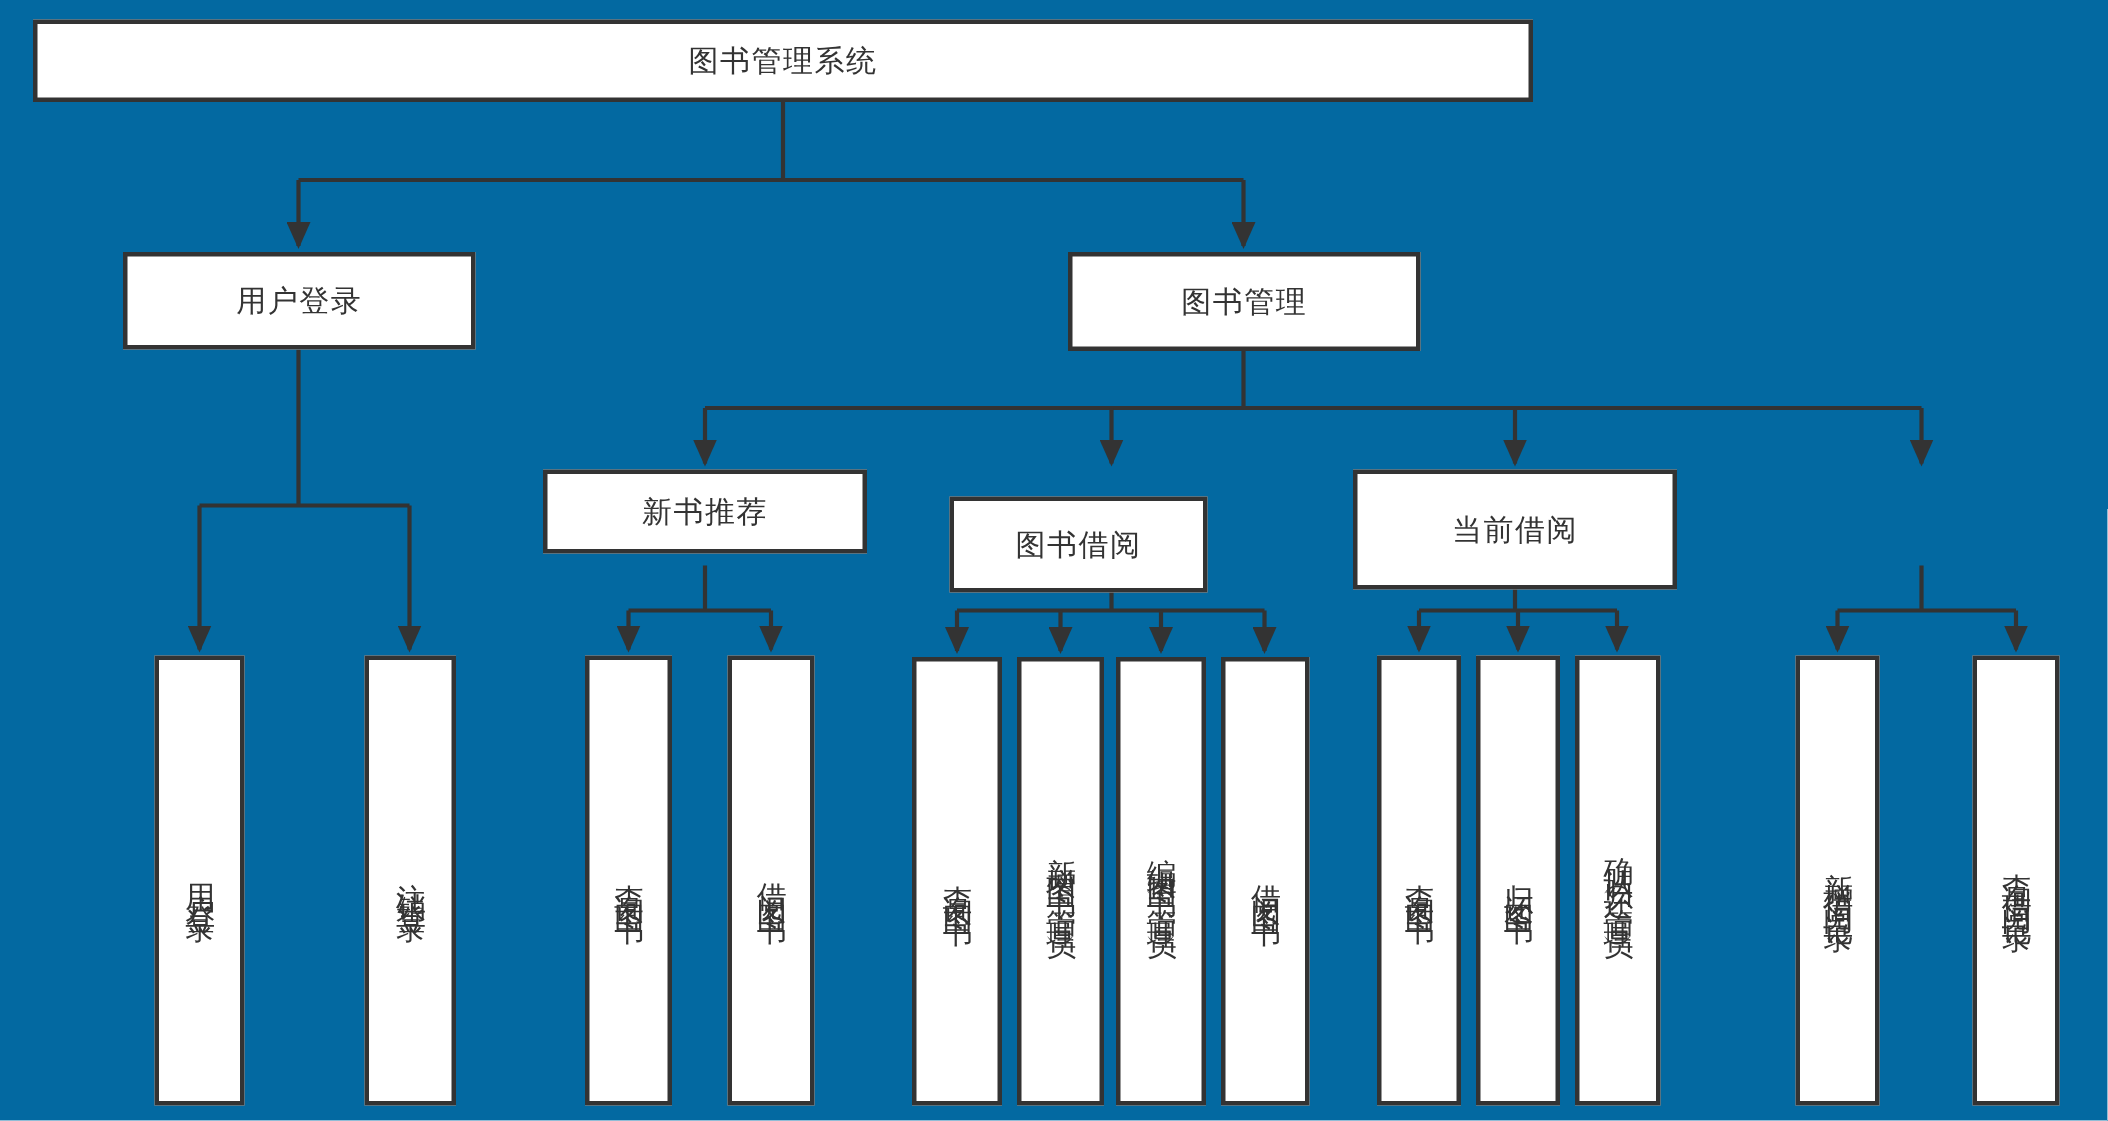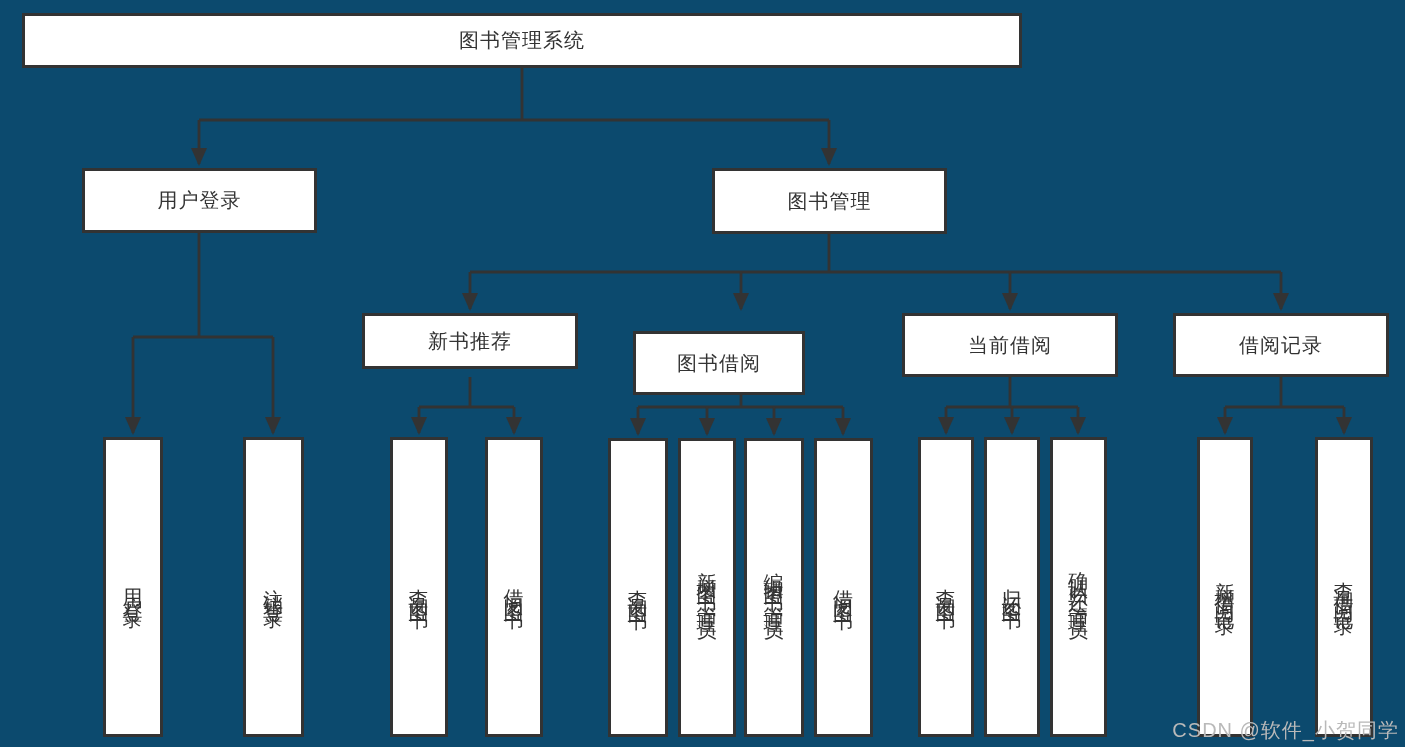--- a/index.html
+++ b/index.html
@@ -5,21 +5,21 @@
   html, body {
     margin: 0;
     padding: 0;
     background: #ffffff;
     font-family: "Liberation Sans", sans-serif;
   }
   .canvas {
     position: relative;
     width: 1405px;
     height: 747px;
-    background: #0c4a6e;
+    background: #0369a1;
     overflow: hidden;
   }
   .wires {
     position: absolute;
     left: 0;
     top: 0;
     width: 1405px;
     height: 747px;
     pointer-events: none;
   }
@@ -115,25 +115,22 @@
   <div class="node h" style="left:712px; top:168px; width:235px; height:66px">
     <span>图书管理</span>
   </div>
 
   <div class="node h" style="left:362px; top:313px; width:216px; height:56px">
     <span>新书推荐</span>
   </div>
   <div class="node h" style="left:633px; top:331px; width:172px; height:64px">
     <span>图书借阅</span>
   </div>
-  <div class="node h" style="left:902px; top:313px; width:216px; height:64px">
+  <div class="node h" style="left:902px; top:313px; width:216px; height:80px">
     <span>当前借阅</span>
-  </div>
-  <div class="node h" style="left:1173px; top:313px; width:216px; height:64px">
-    <span>借阅记录</span>
   </div>
 
   <div class="node v" style="left:103px; top:437px; width:60px; height:300px">
     <span>用户登录</span>
   </div>
   <div class="node v" style="left:243px; top:437px; width:61px; height:300px">
     <span>注销登录</span>
   </div>
 
   <div class="node v" style="left:390px; top:437px; width:58px; height:300px">
@@ -166,15 +163,14 @@
     <span>确认归还（管理员）</span>
   </div>
 
   <div class="node v" style="left:1197px; top:437px; width:56px; height:300px">
     <span>新增借阅记录</span>
   </div>
   <div class="node v" style="left:1315px; top:437px; width:58px; height:300px">
     <span>查询借阅记录</span>
   </div>
 
-  <div class="watermark">CSDN @软件_小贺同学</div>
 
 </div>
 
 </body></html>

